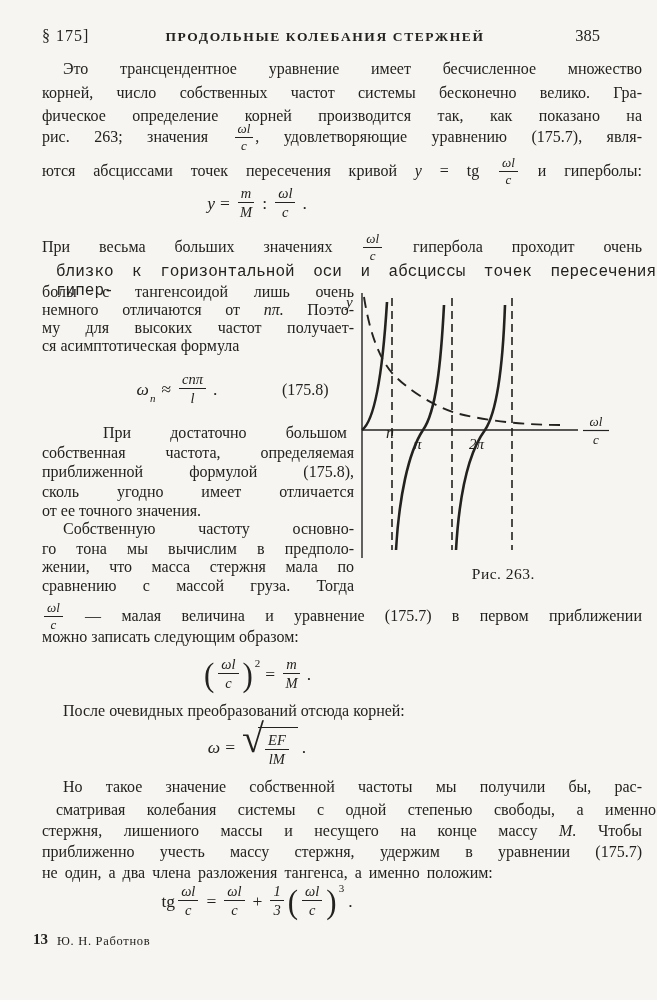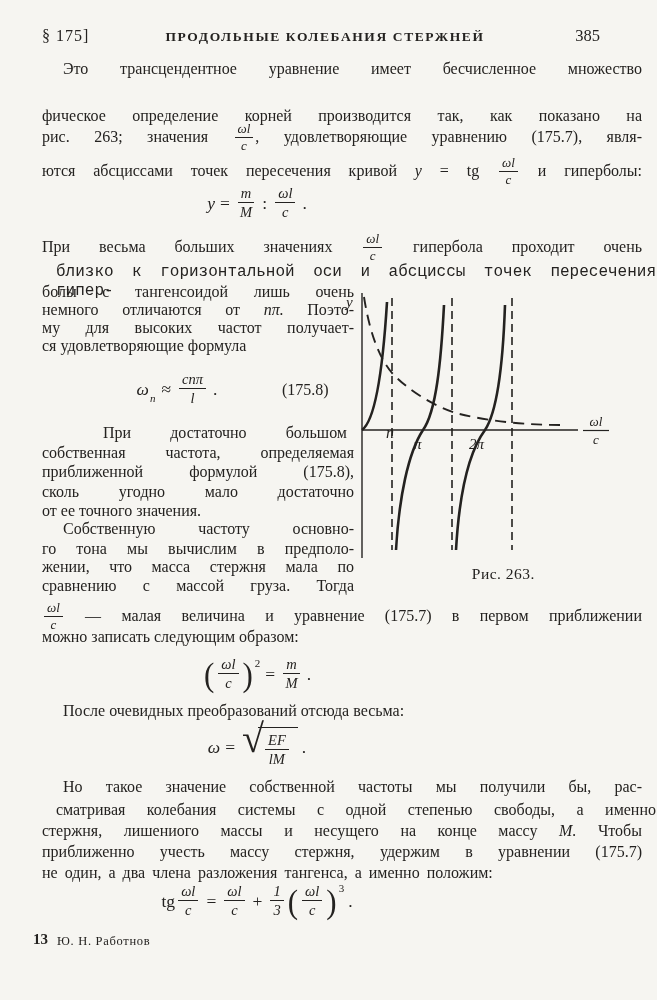--- a/index.html
+++ b/index.html
@@ -61,20 +61,21 @@
 </head>
 <body>
 
 <div class="page">
 
   <div class="hdr-sec">§ 175]</div>
   <div class="hdr-ttl">ПРОДОЛЬНЫЕ КОЛЕБАНИЯ СТЕРЖНЕЙ</div>
   <div class="hdr-pg">385</div>
 
   <div class="ln" style="left:63px;top:59px;width:579px;"><span>Это трансцендентное уравнение имеет бесчисленное множество</span></div>
+  <div class="ln wide" style="left:42px;top:83px;"><span>корней, число собственных частот системы бесконечно велико. Гра-</span></div>
   <div class="ln wide" style="left:42px;top:106px;"><span>фическое определение корней производится так, как показано на</span></div>
   <div class="ln wide" style="left:42px;top:122px;">
     <span>рис. 263; значения</span>
     <span class="fr">
         <span class="nu">ωl</span>
         <span class="de">c</span>
       </span><span>, удовлетворяющие уравнению (175.7), явля-</span>
   </div>
   <div class="ln wide" style="left:42px;top:156px;">
     <span>ются абсциссами точек пересечения кривой</span>
@@ -111,41 +112,41 @@
     <span>гипербола проходит очень</span>
   </div>
   <div class="ln wide" style="left:56px;top:263px;font-family:Liberation Mono, monospace;"><span>близко к горизонтальной оси и абсциссы точек пересечения гипер-</span></div>
   <div class="ln narrow" style="left:42px;top:282px;"><span>болы с тангенсоидой лишь очень</span></div>
   <div class="ln narrow" style="left:42px;top:300px;">
     <span>немного отличаются от</span>
     <span class="it">nπ.</span>
     <span>Поэто-</span>
   </div>
   <div class="ln narrow" style="left:42px;top:318px;"><span>му для высоких частот получает-</span></div>
-  <div class="ln narrow last" style="left:42px;top:336px;"><span>ся удовлетворяющие формула</span></div>
+  <div class="ln narrow last" style="left:42px;top:336px;"><span>ся асимптотическая формула</span></div>
 
   <div class="fml" style="top:372px;height:34px;width:270px;">
     <span class="it">ω</span>
     <span class="sub">n</span>
     <span class="op">≈</span>
     <span class="fr">
         <span class="nu">cnπ</span>
         <span class="de">l</span>
       </span>
     <span class="dot">.</span>
   </div>
   <div class="eqno">(175.8)</div>
 
   <div class="ln" style="left:63px;top:423px;width:291px;margin-left:40px;">
     <span>При достаточно большом</span>
     <span class="it">n</span>
   </div>
   <div class="ln narrow" style="left:42px;top:443px;"><span>собственная частота, определяемая</span></div>
   <div class="ln narrow" style="left:42px;top:462px;"><span>приближенной формулой (175.8),</span></div>
-  <div class="ln narrow" style="left:42px;top:482px;"><span>сколь угодно мало достаточно</span></div>
+  <div class="ln narrow" style="left:42px;top:482px;"><span>сколь угодно имеет отличается</span></div>
   <div class="ln narrow last" style="left:42px;top:501px;"><span>от ее точного значения.</span></div>
 
   <div class="ln" style="left:63px;top:519px;width:291px;"><span>Собственную частоту основно-</span></div>
   <div class="ln narrow" style="left:42px;top:539px;"><span>го тона мы вычислим в предполо-</span></div>
   <div class="ln narrow" style="left:42px;top:557px;"><span>жении, что масса стержня мала по</span></div>
   <div class="ln narrow" style="left:42px;top:576px;"><span>сравнению с массой груза. Тогда</span></div>
 
   <div class="ln wide" style="left:42px;top:601px;">
     <span class="fr">
         <span class="nu">ωl</span>
@@ -164,21 +165,21 @@
     <span class="bp">)</span>
     <span class="ex">2</span>
     <span class="op">=</span>
     <span class="fr">
         <span class="nu">m</span>
         <span class="de">M</span>
       </span>
     <span class="dot">.</span>
   </div>
 
-  <div class="ln wide last" style="left:63px;top:701px;width:579px;"><span>После очевидных преобразований отсюда весьма:</span></div>
+  <div class="ln wide last" style="left:63px;top:701px;width:579px;"><span>После очевидных преобразований отсюда корней:</span></div>
 
   <div class="fml" style="top:725px;height:44px;">
     <span class="it">ω</span>
     <span class="op">=</span>
     <span class="rt">√</span>
     <span class="rdc">
       <span class="fr">
           <span class="nu">EF</span>
           <span class="de">lM</span>
         </span>

